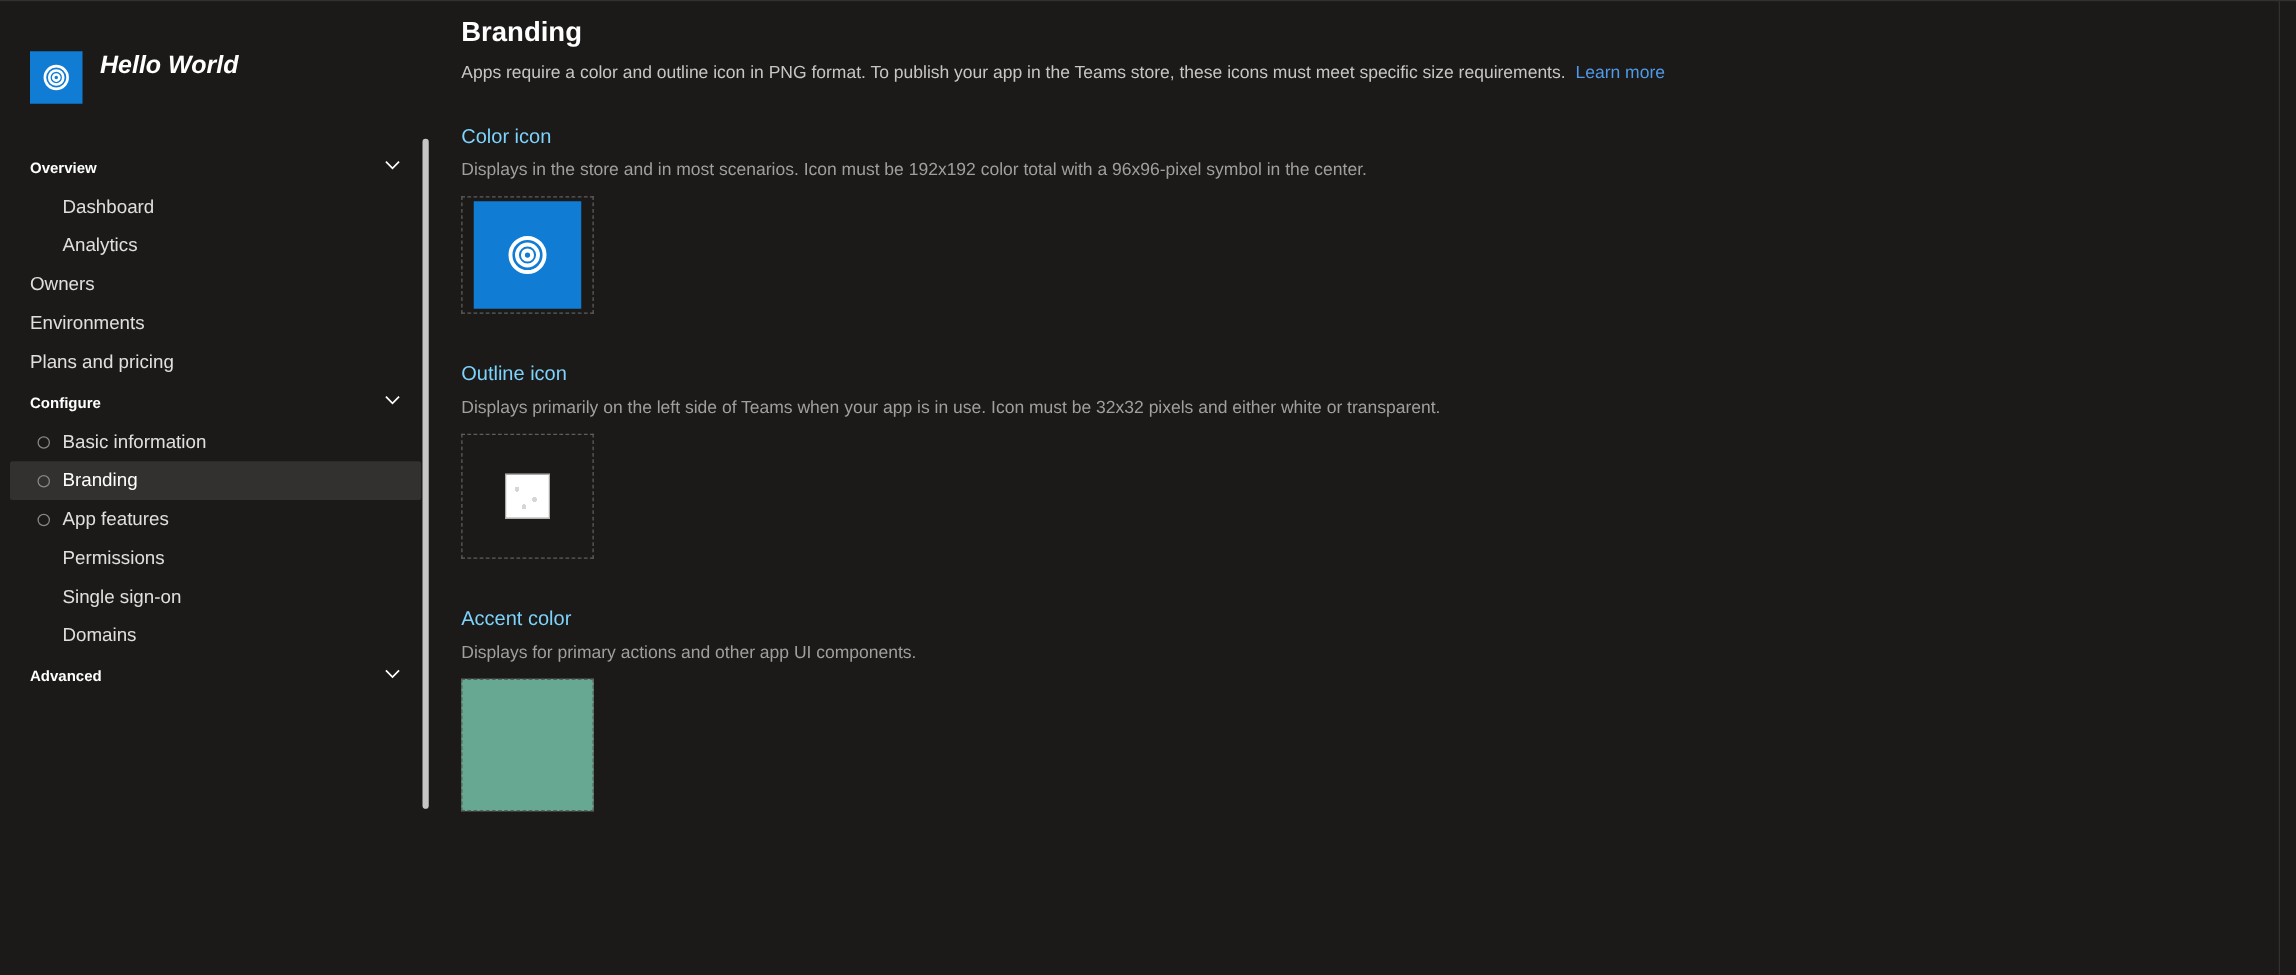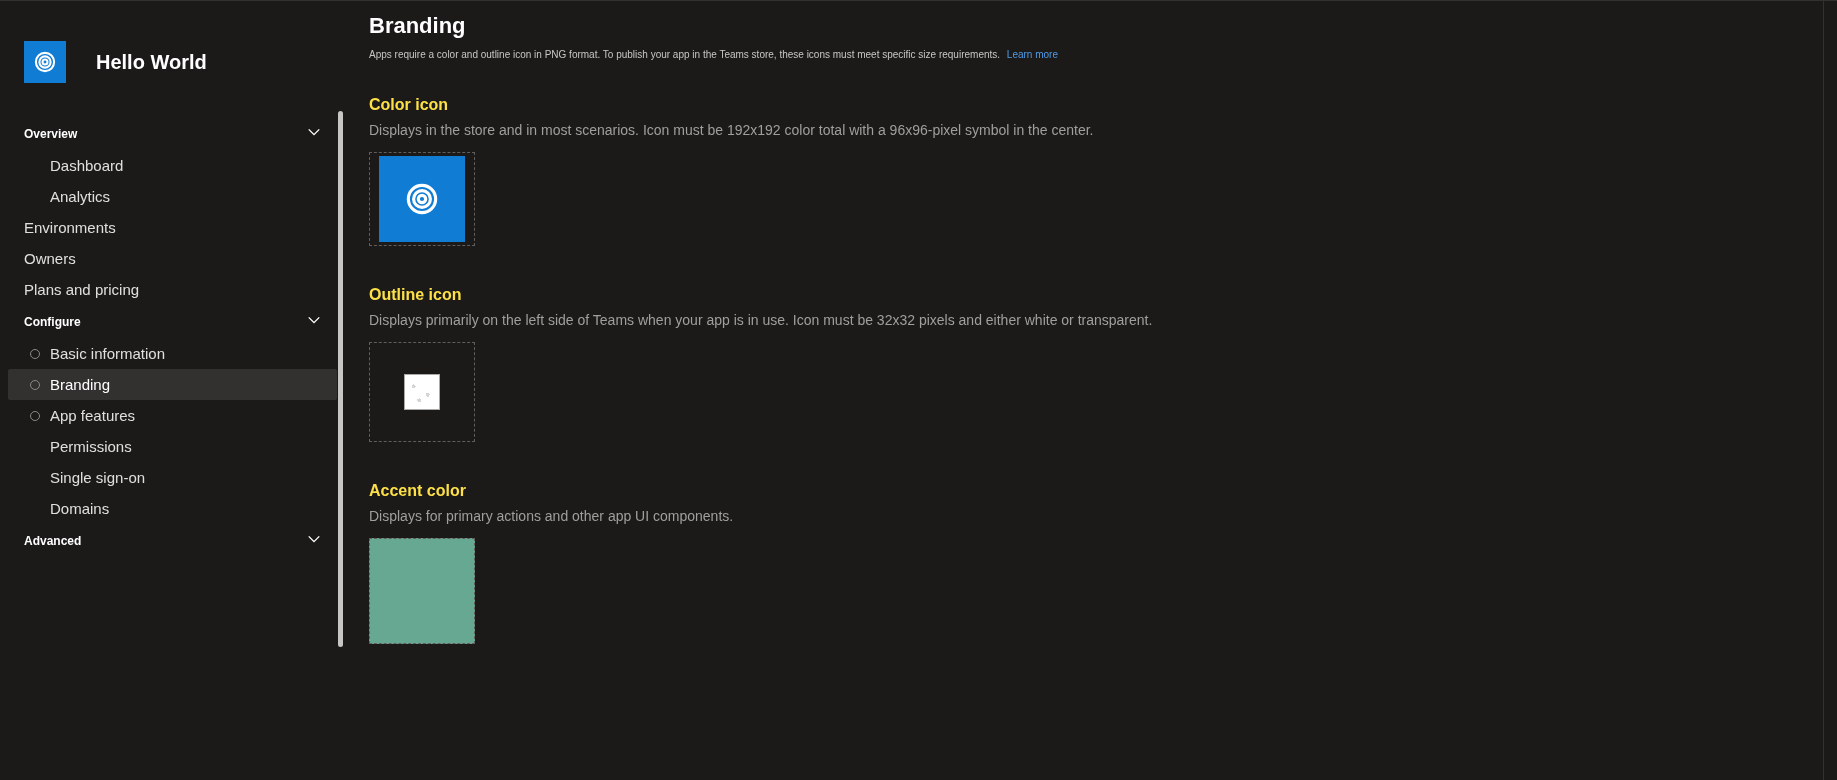--- a/index.html
+++ b/index.html
@@ -20,23 +20,23 @@
 
   
   .side {
     width: 345px;
     flex: 0 0 345px;
     padding: 40px 0 0 0;
     position: relative;
   }
   .app-header {
     display: flex;
-    align-items: center;
-    gap: 30px;
+    gap: 14px;
     padding: 0 24px 34px 24px;
+    font-style: italic;
   }
   .app-logo {
     width: 42px; height: 42px;
     background: #107cd4;
     display: flex; align-items: center; justify-content: center;
   }
   .app-title { font-weight: 700; font-size: 20px; }
 
   .nav { padding: 0 8px; }
   .nav-section-head {
@@ -78,23 +78,23 @@
   
   .main {
     flex: 1 1 auto;
     padding: 12px 30px 40px 24px;
     overflow-y: auto;
     color: #d2d0ce;
   }
   .main h1 {
     color: #fff; font-size: 22px; font-weight: 700; margin-bottom: 10px;
   }
-  .main .lead { font-size: 10px; color: #c8c6c4; margin-bottom: 36px; }
+  .main .lead { font-size: 14px; color: #c8c6c4; margin-bottom: 36px; }
   .main .lead a { color: #4f9ae6; text-decoration: none; margin-left: 4px; }
-  .section h2 { color: #fde047; font-size: 16px; font-weight: 700; margin-bottom: 8px; }
+  .section h2 { color: #7dd3fc; font-size: 16px; font-weight: 400; margin-bottom: 8px; }
   .section p  { color: #a19f9d; font-size: 14px; }
   .section    { margin-bottom: 40px; }
 
   .drop {
     margin-top: 14px;
     width: 106px; height: 94px;
     border: 1px dashed #605e5c;
     display: flex; align-items: center; justify-content: center;
     padding: 4px;
   }
@@ -161,24 +161,24 @@
         </span>
       </div>
       <div class="nav-item">
         <span>Dashboard</span>
       </div>
       <div class="nav-item">
         <span>Analytics</span>
       </div>
 
       <div class="nav-item nav-item-l1">
+        <span>Owners</span>
+      </div>
+      <div class="nav-item nav-item-l1">
         <span>Environments</span>
-      </div>
-      <div class="nav-item nav-item-l1">
-        <span>Owners</span>
       </div>
       <div class="nav-item nav-item-l1">
         <span>Plans and pricing</span>
       </div>
 
       <div class="nav-section-head">
         <span>Configure</span>
         <span class="chev">
           <svg viewBox="0 0 16 16">
               <path d="M2 5l6 6 6-6" stroke="#fff" stroke-width="1.6" fill="none"></path>

